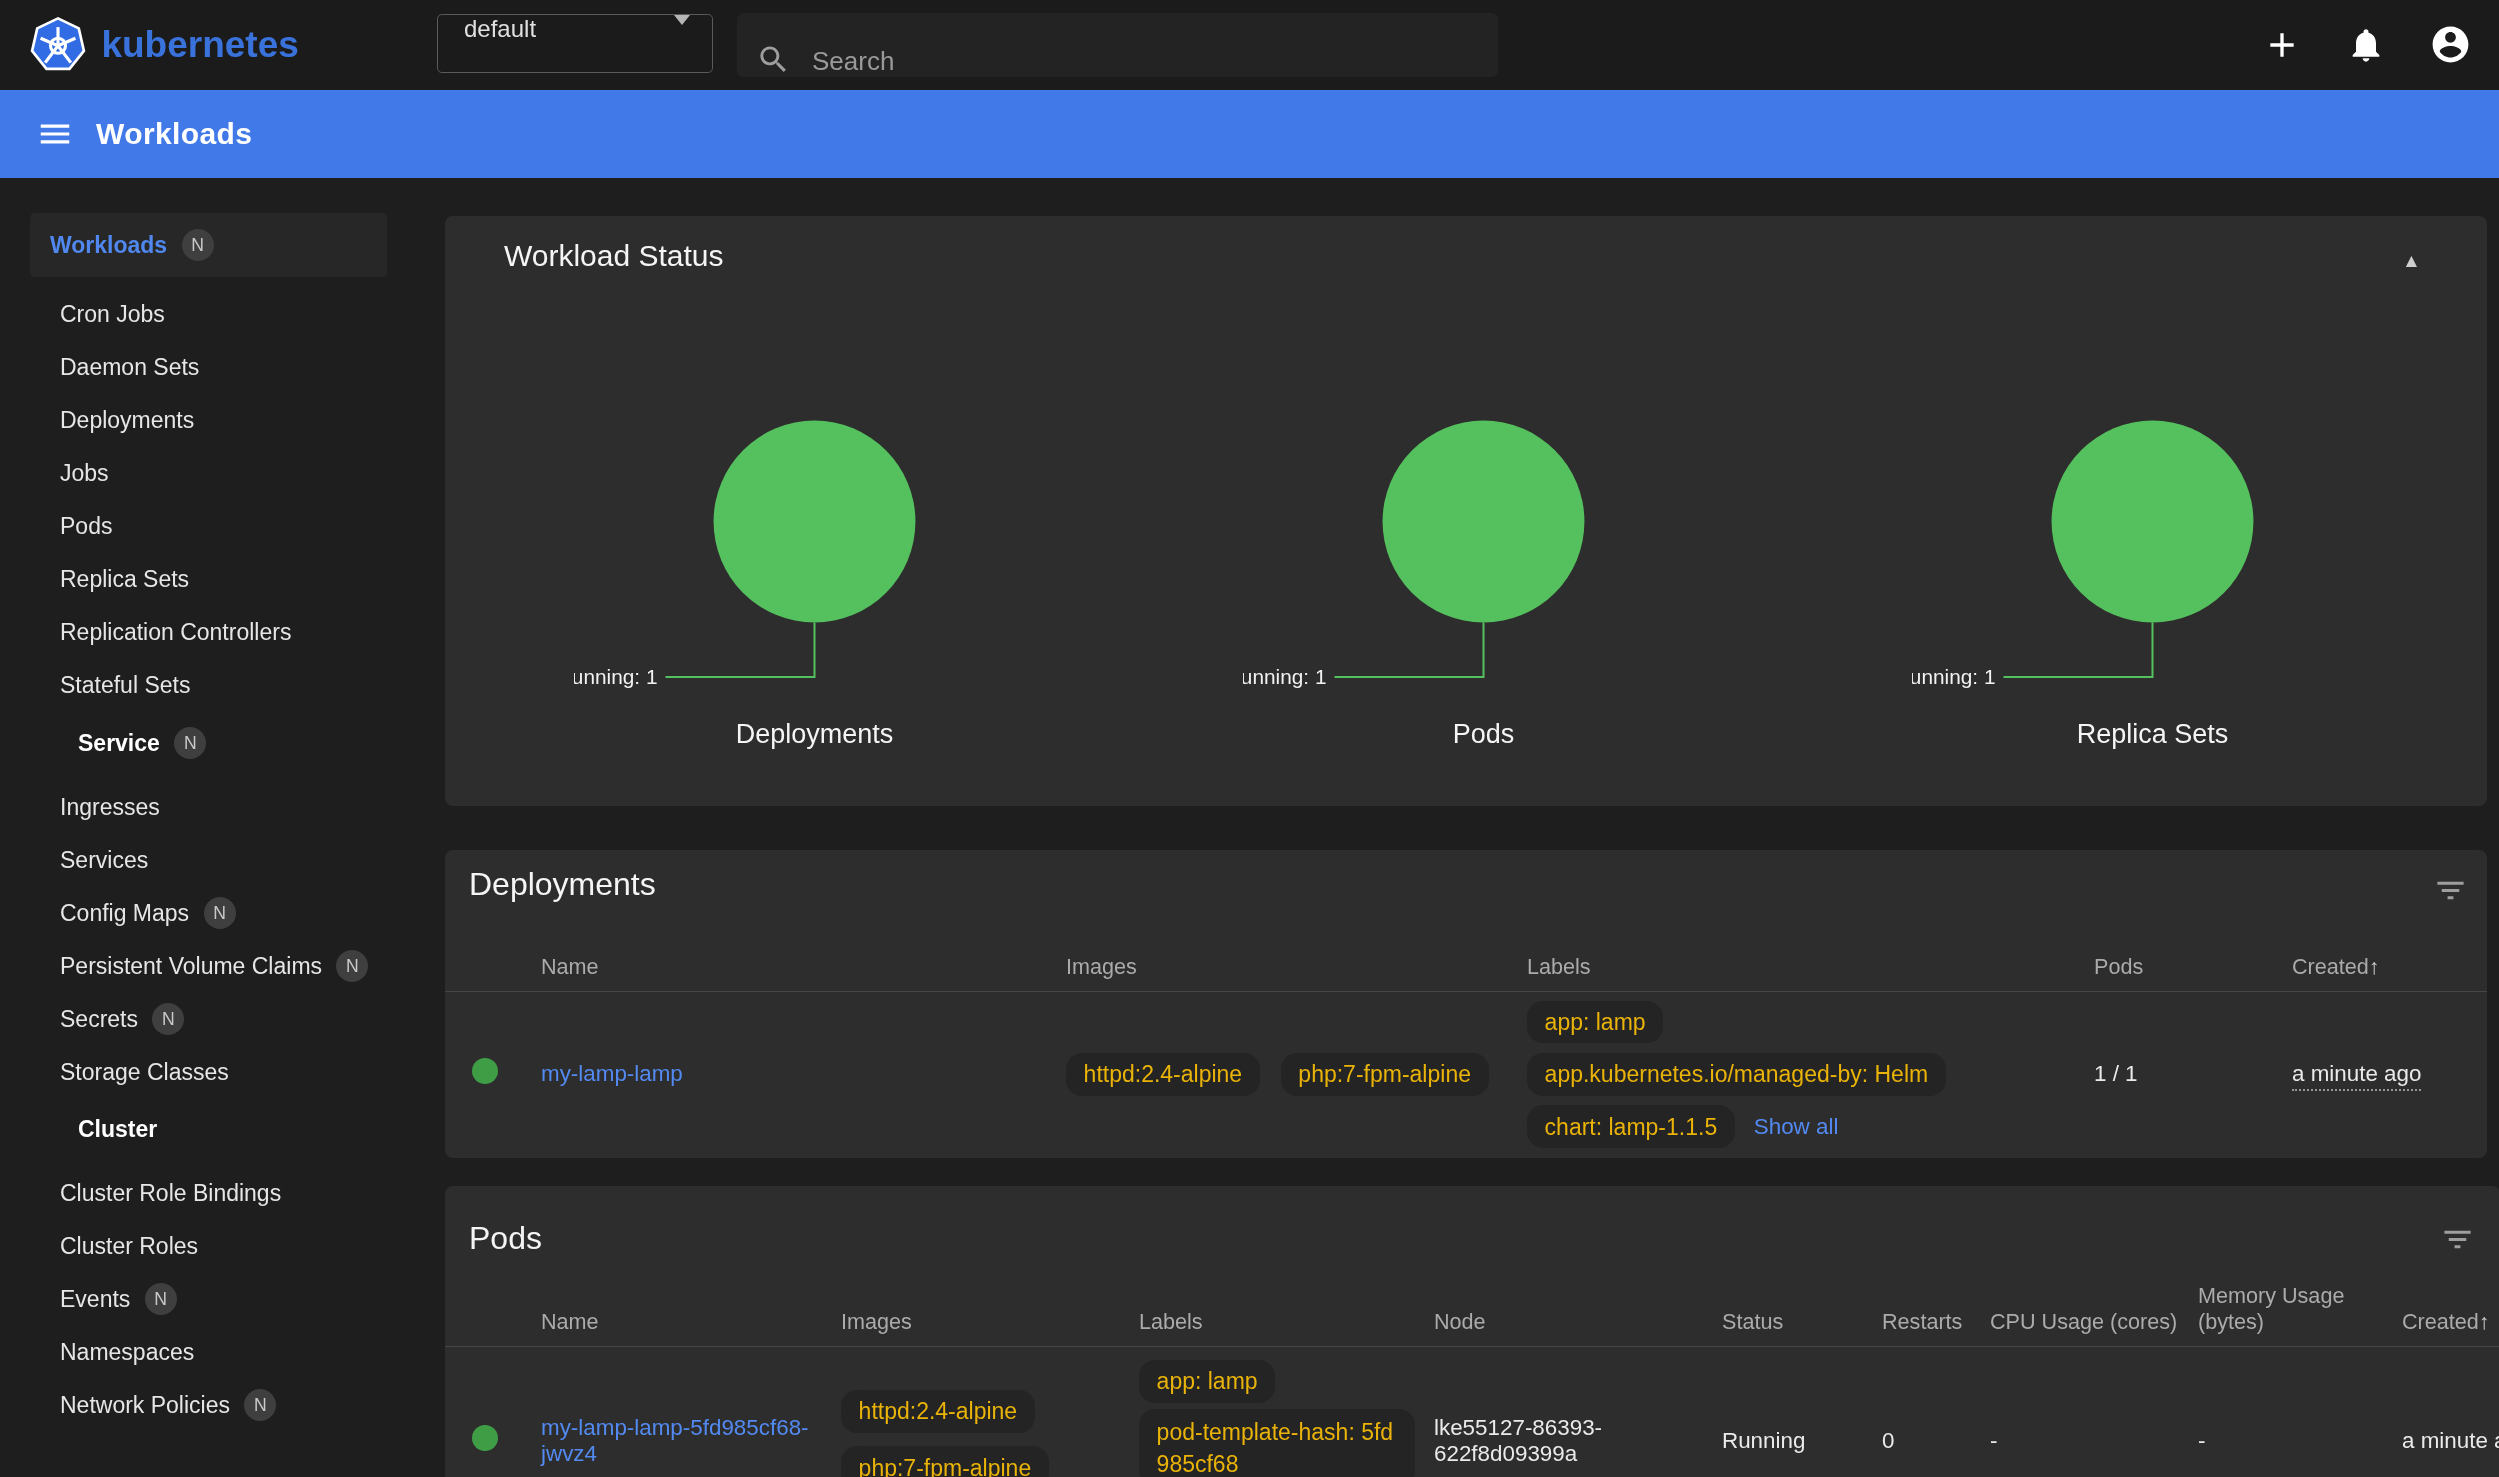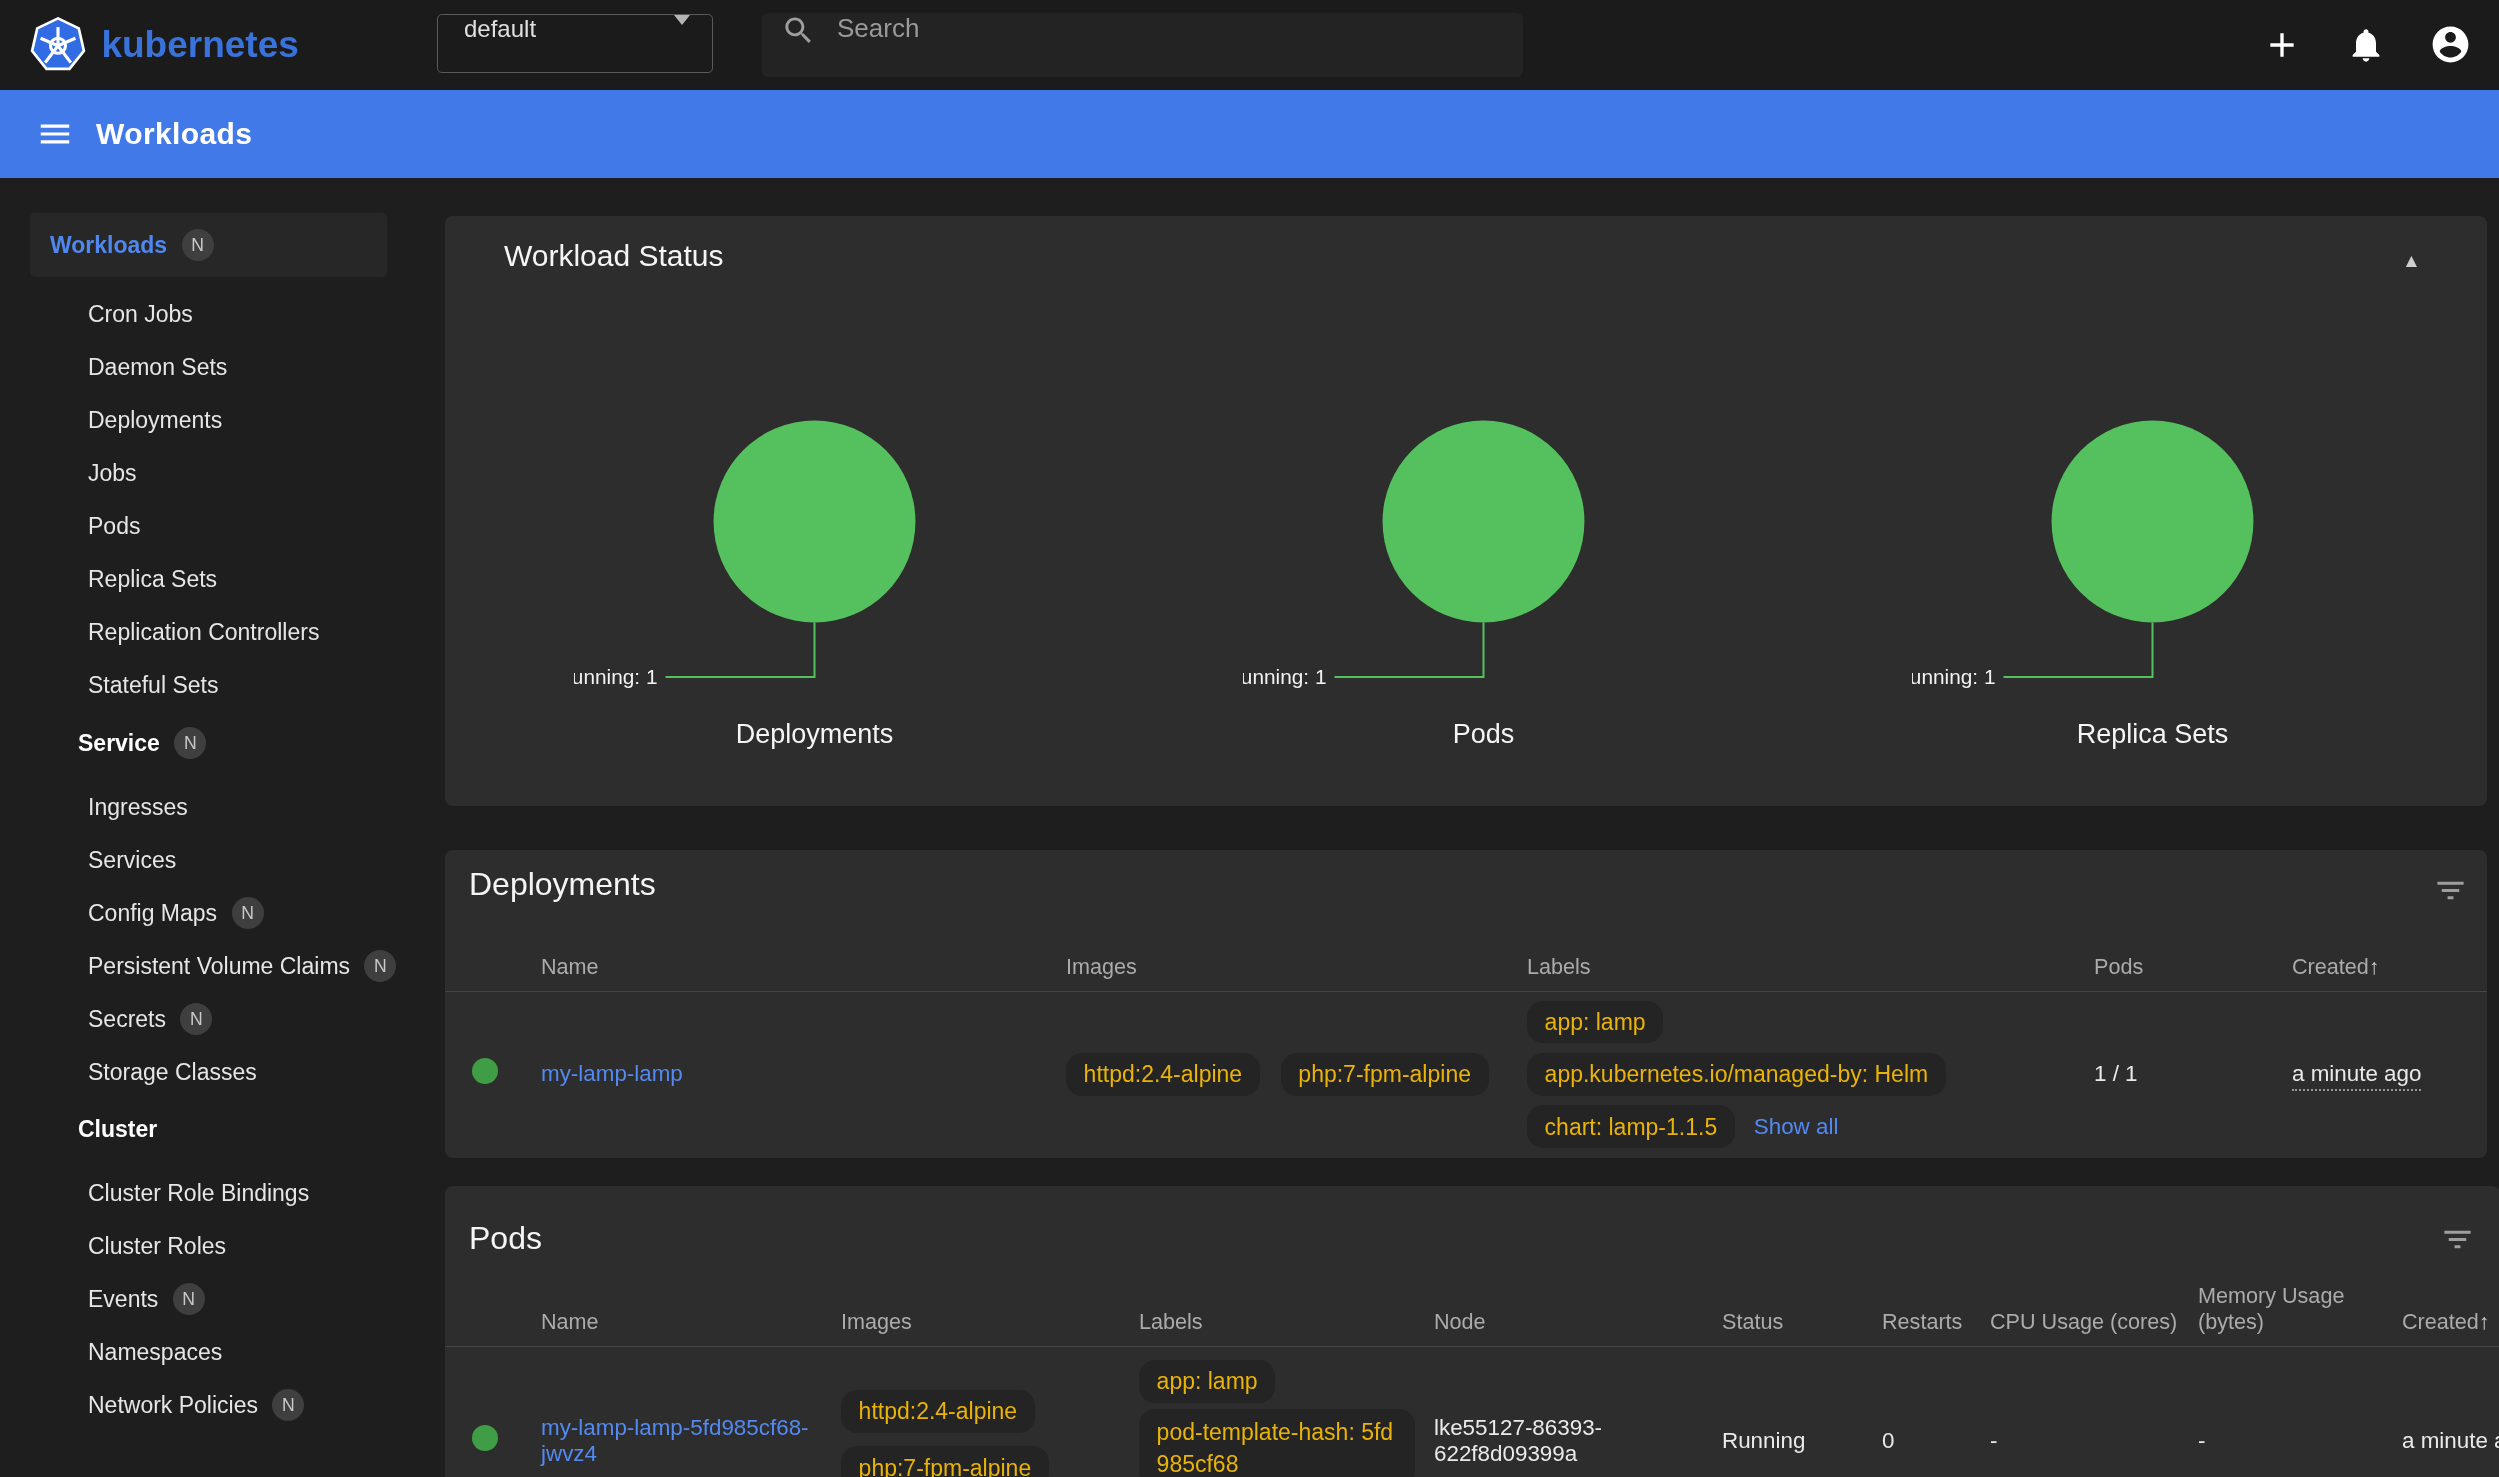--- a/index.html
+++ b/index.html
@@ -11,37 +11,37 @@
   html,body{width:2500px;height:1477px;overflow:hidden;background:var(--bg);
     font-family:"Liberation Sans","DejaVu Sans",sans-serif;color:var(--text);}
   
   .topbar{position:relative;height:90px;background:var(--topbar);display:flex;align-items:center;}
   .logo-wrap{display:flex;align-items:center;margin-left:29px;}
   .wordmark{margin-left:14.4px;font-size:37px;font-weight:bold;color:var(--logo-blue);}
   .ns-select{position:absolute;left:437px;top:13.6px;width:276px;height:59px;border:1.6px solid #5a5a5a;
     border-radius:4.8px;display:flex;align-items:flex-start;padding:0 22.4px 0 26px;font-size:24px;color:#e0e0e0;cursor:pointer;}
   .ns-caret{margin-left:auto;width:0;height:0;border-left:8.8px solid transparent;border-right:8.8px solid transparent;
     border-top:10.4px solid #b5b5b5;}
-  .search{position:absolute;left:762px;top:13px;width:761px;height:64px;background:#232323;border-radius:6.4px;
-    display:flex;align-items:flex-start;padding:0 19px;}
+  .search{position:absolute;left:737px;top:13px;width:761px;height:64px;background:#232323;border-radius:6.4px;
+    display:flex;align-items:flex-end;padding:0 19px;}
   .search input{flex:1;margin-left:21px;background:transparent;border:none;outline:none;color:#e8e8e8;
     font-size:26px;font-family:inherit;}
   .search input::placeholder{color:#9a9a9a;}
   .iconbtn{position:absolute;top:11.2px;width:67px;height:67px;border:none;background:transparent;display:flex;
     align-items:center;justify-content:center;cursor:pointer;}
   
   .bluebar{position:relative;height:88px;background:var(--blue);display:flex;align-items:center;}
   .hamburger{margin-left:29px;width:51px;height:51px;border:none;background:transparent;display:flex;
     align-items:center;justify-content:center;cursor:pointer;}
   .bluebar h1{margin-left:16px;font-size:30px;font-weight:bold;color:#fff;letter-spacing:0.4px;}
   
   .shell{display:flex;height:1300px;}
   .sidebar{width:417px;flex:none;padding-top:35px;}
   .nav-row{display:flex;align-items:center;gap:14.4px;font-size:23px;color:#e6e6e6;cursor:pointer;}
-  .nav-row.item{height:53px;padding-left:88px;}
+  .nav-row.item{height:53px;padding-left:60px;}
   .nav-row.section{height:62px;padding-left:78px;font-weight:bold;color:#fff;margin-bottom:6.4px;}
   .nav-row.section.active{background:#272727;border-radius:4.8px;margin:0 30px 11.2px 30px;padding-left:20px;
     height:64px;color:#5088f0;}
   .nbadge{min-width:32px;height:32px;border-radius:50%;background:#3f3f3f;color:#c9c9c9;font-size:17.6px;
     font-weight:normal;display:inline-flex;align-items:center;justify-content:center;}
   .content{flex:1;padding:38px 0 0 28px;overflow:hidden;}
   .card{background:var(--card);border-radius:8px;position:relative;}
   
   .wl-card{width:2042px;height:590px;padding-left:35px;}
   .card-title-row{padding:14.4px 24px 0 24px;}

